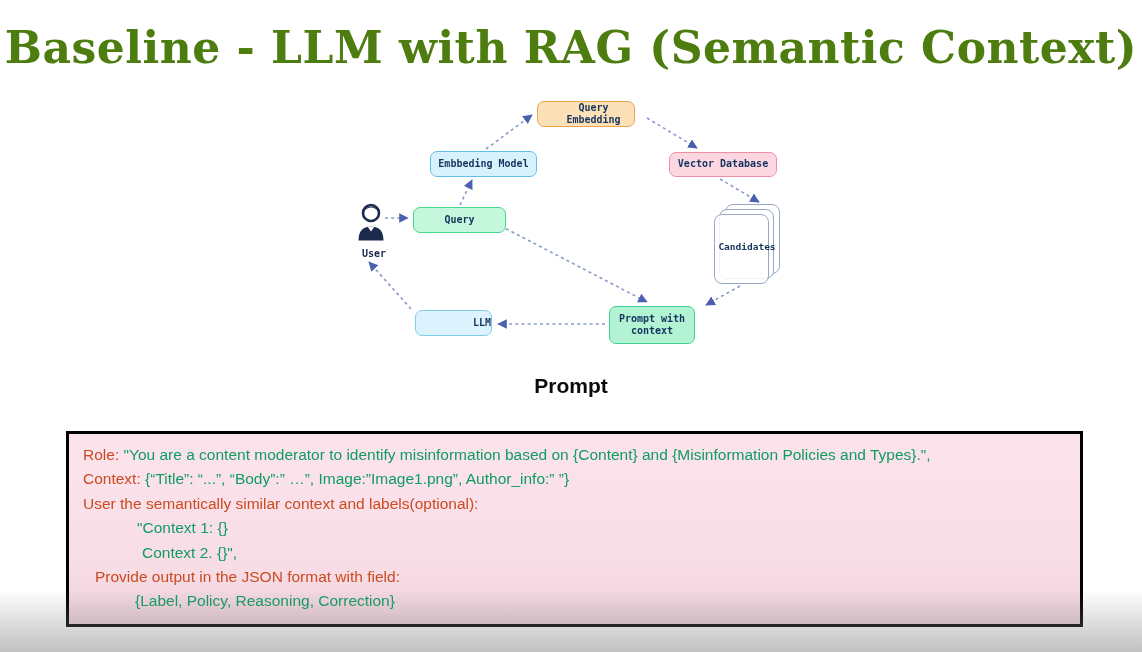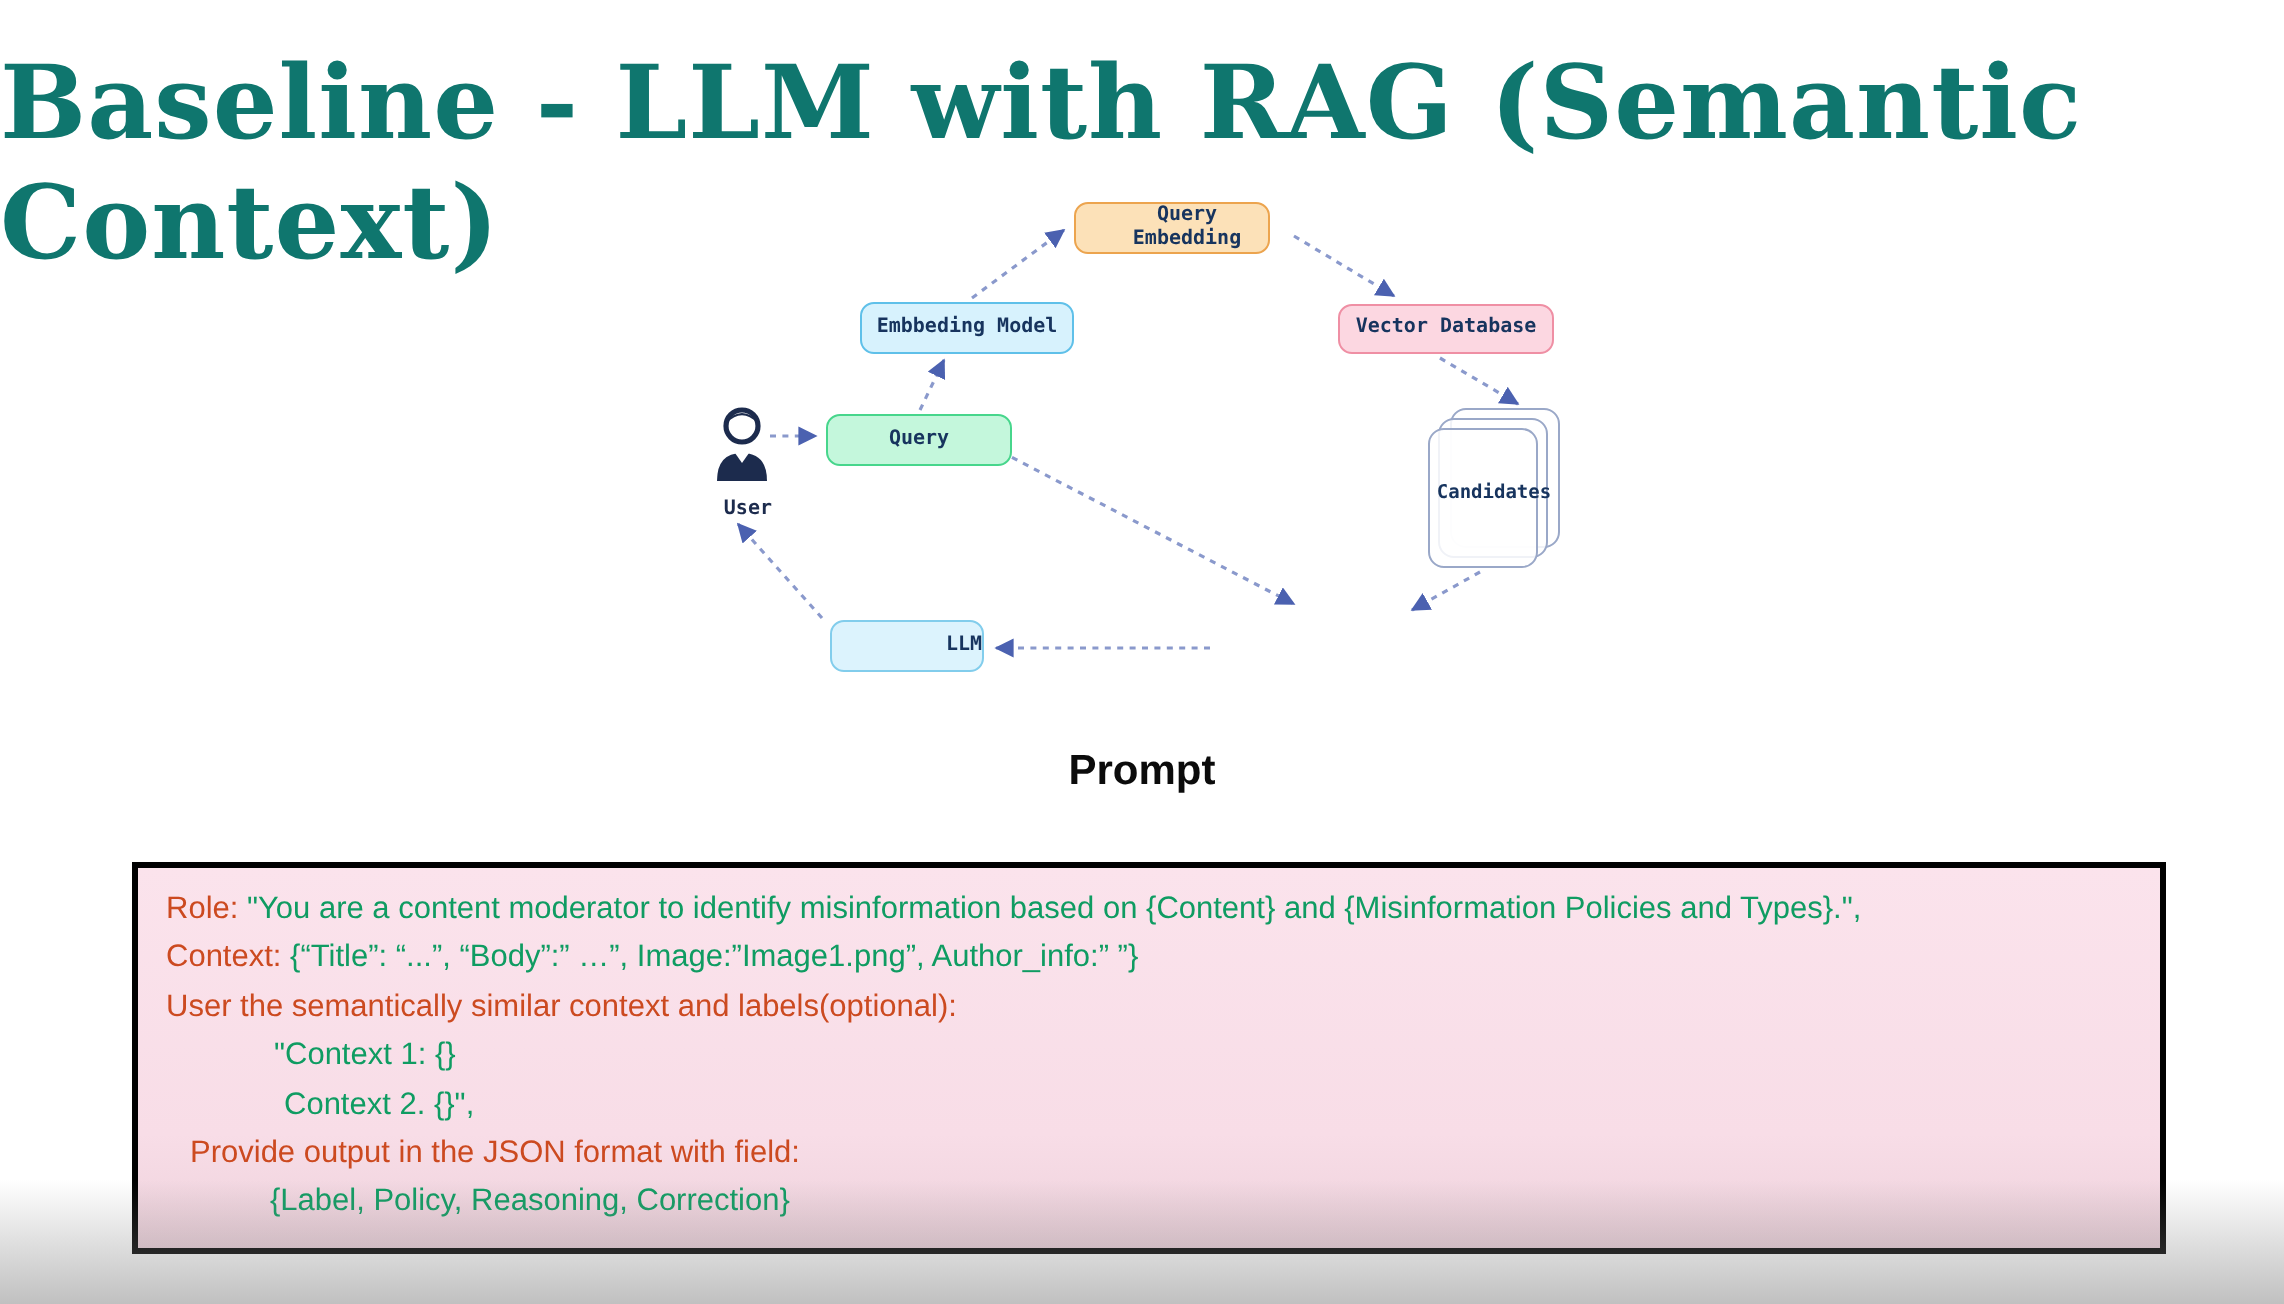--- a/index.html
+++ b/index.html
@@ -4,23 +4,23 @@
 <style>
   html,body{margin:0;padding:0;background:#ffffff;}
   .stage{
     position:relative;width:1142px;height:652px;margin:0 auto;
     background:#ffffff;overflow:hidden;
     font-family:"Liberation Sans",sans-serif;
   }
   
   .slide-title{
     position:absolute;top:22px;left:0;width:100%;
-    margin:0;
+    text-align:center;margin:0;
     font-family:"DejaVu Serif","Liberation Serif",serif;
-    font-weight:700;font-size:51px;color:#0f766e;letter-spacing:.5px;
+    font-weight:700;font-size:44px;color:#4d7c0f;letter-spacing:.5px;
   }
   
   .diagram{position:absolute;left:340px;top:90px;width:480px;height:272px;}
   .edges{position:absolute;left:0;top:0;width:480px;height:272px;}
   .edge{stroke:var(--arrow,#8a99cc);stroke-width:1.6;stroke-dasharray:3 3.2;fill:none;}
   .node{
     position:absolute;display:flex;align-items:center;justify-content:center;
     border-radius:7px;border:1.5px solid;box-sizing:border-box;
     font-family:"DejaVu Sans Mono","Liberation Mono",monospace;
     font-weight:700;font-size:10px;line-height:1.25;color:var(--node-text,#17345e);
@@ -119,20 +119,23 @@
     </div>
     <div class="node n-query-embedding">
       <span>Query Embedding</span>
     </div>
     <div class="node n-vector-database">
       <span>Vector Database</span>
     </div>
     <div class="node n-llm">
       <span>LLM</span>
     </div>
+    <div class="node n-prompt">
+      <span>Prompt with context</span>
+    </div>
 
     <div class="candidates">
       <div class="cand-rect cr-back"></div>
       <div class="cand-rect cr-mid"></div>
       <div class="cand-rect cr-front"></div>
       <div class="cand-label">Candidates</div>
     </div>
 
   </div>
 

